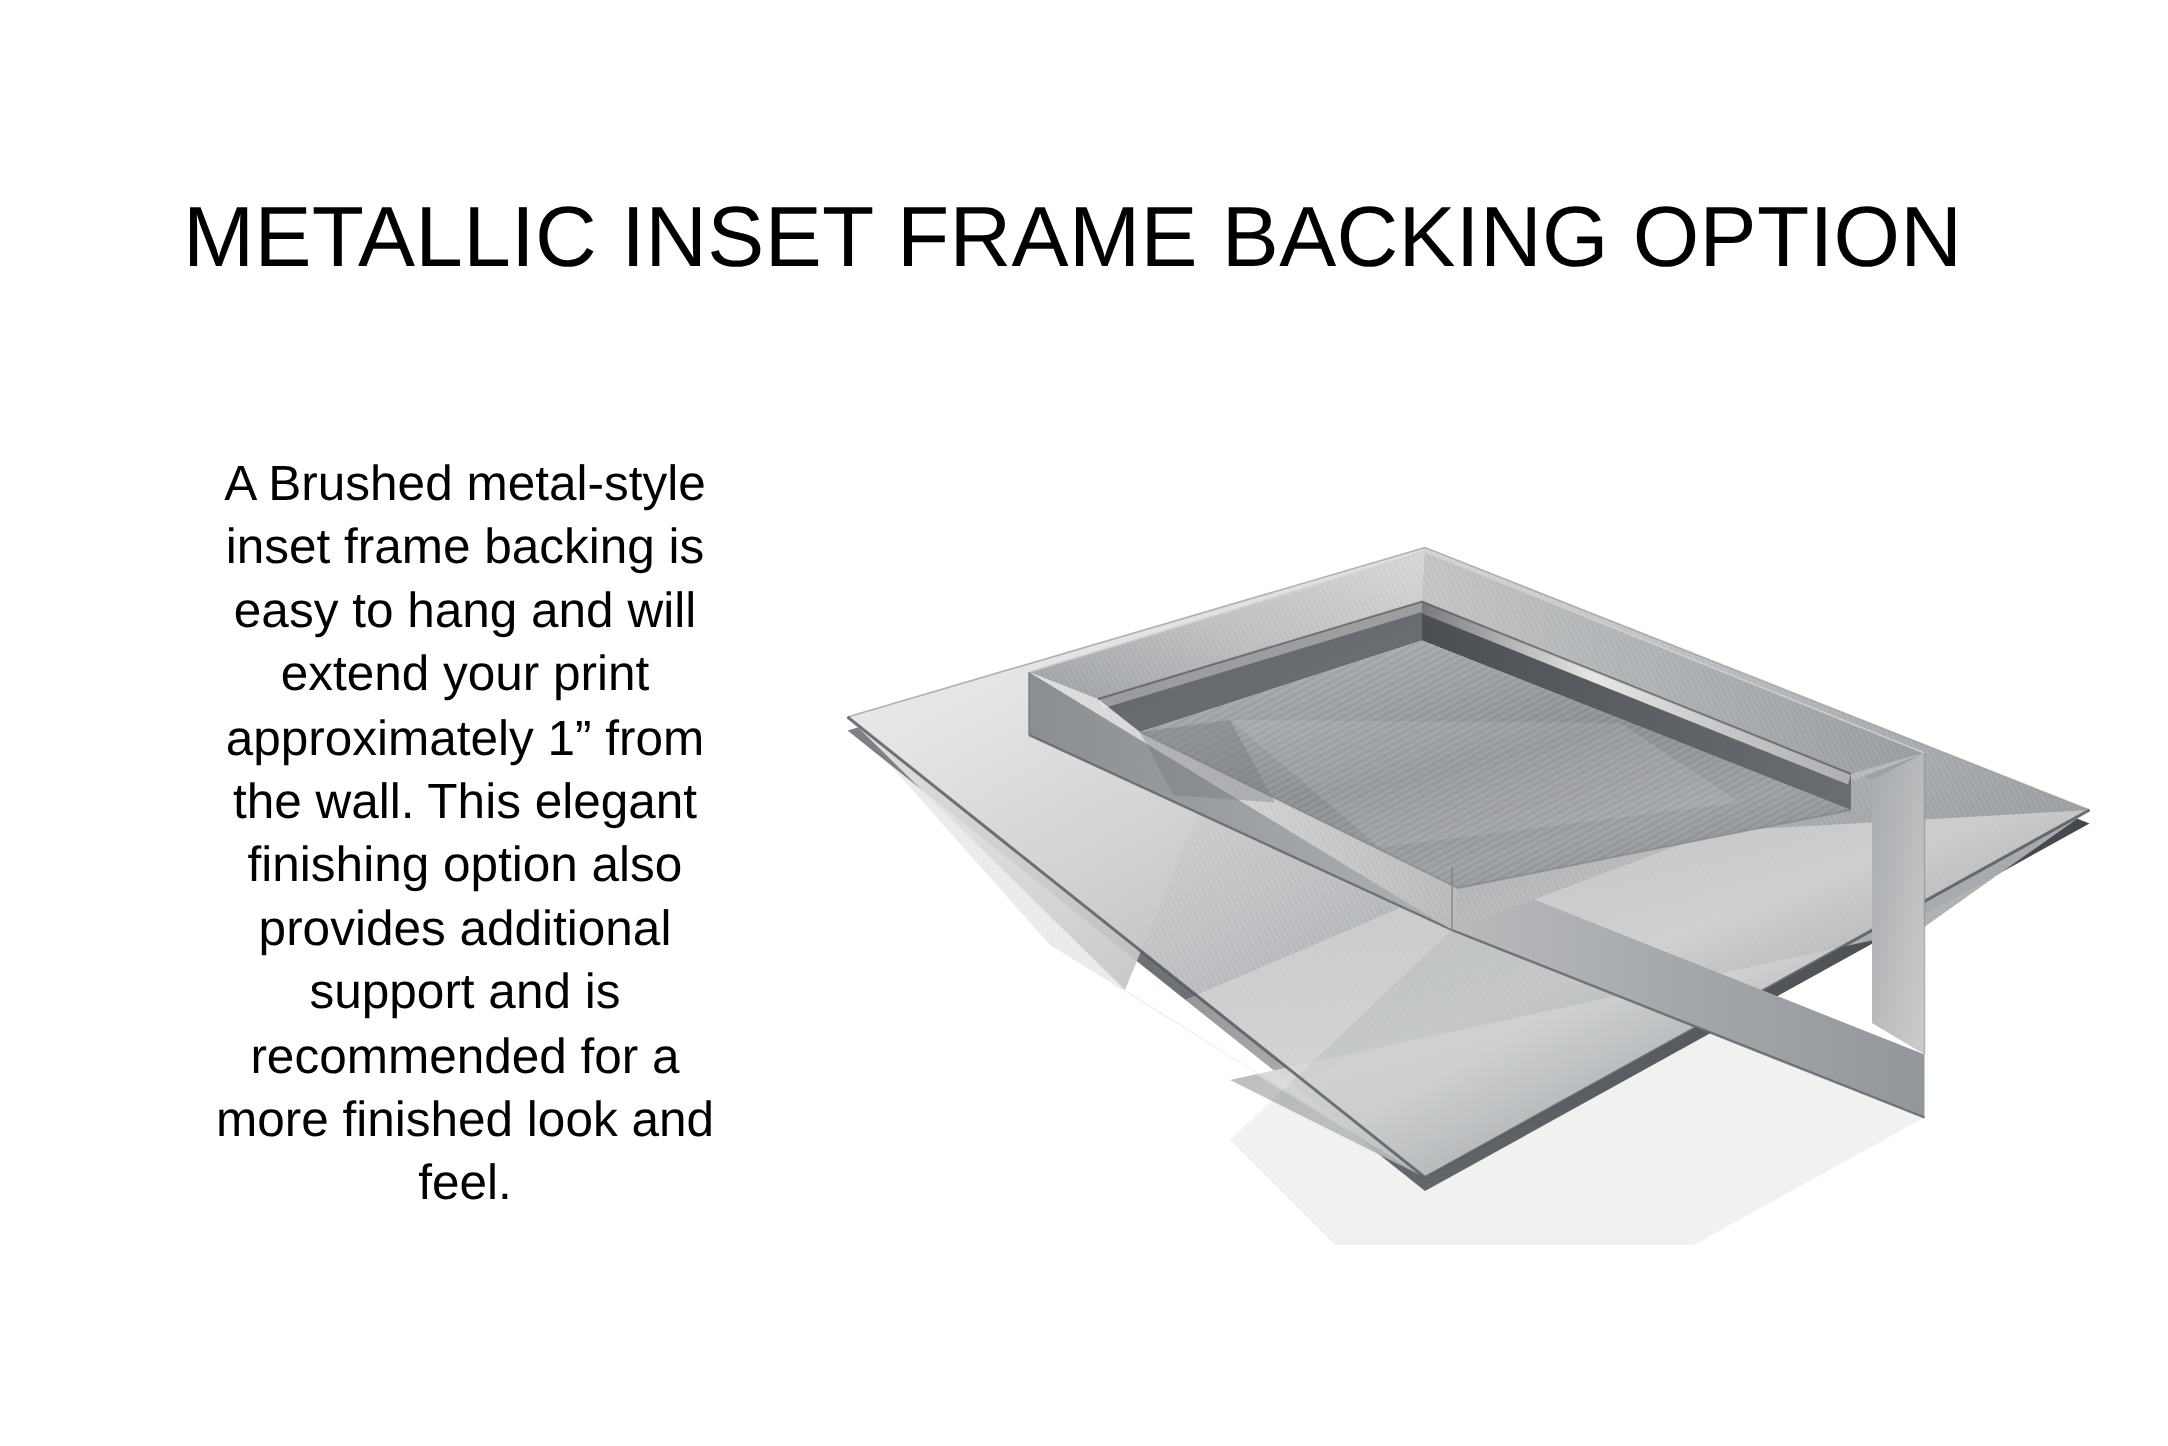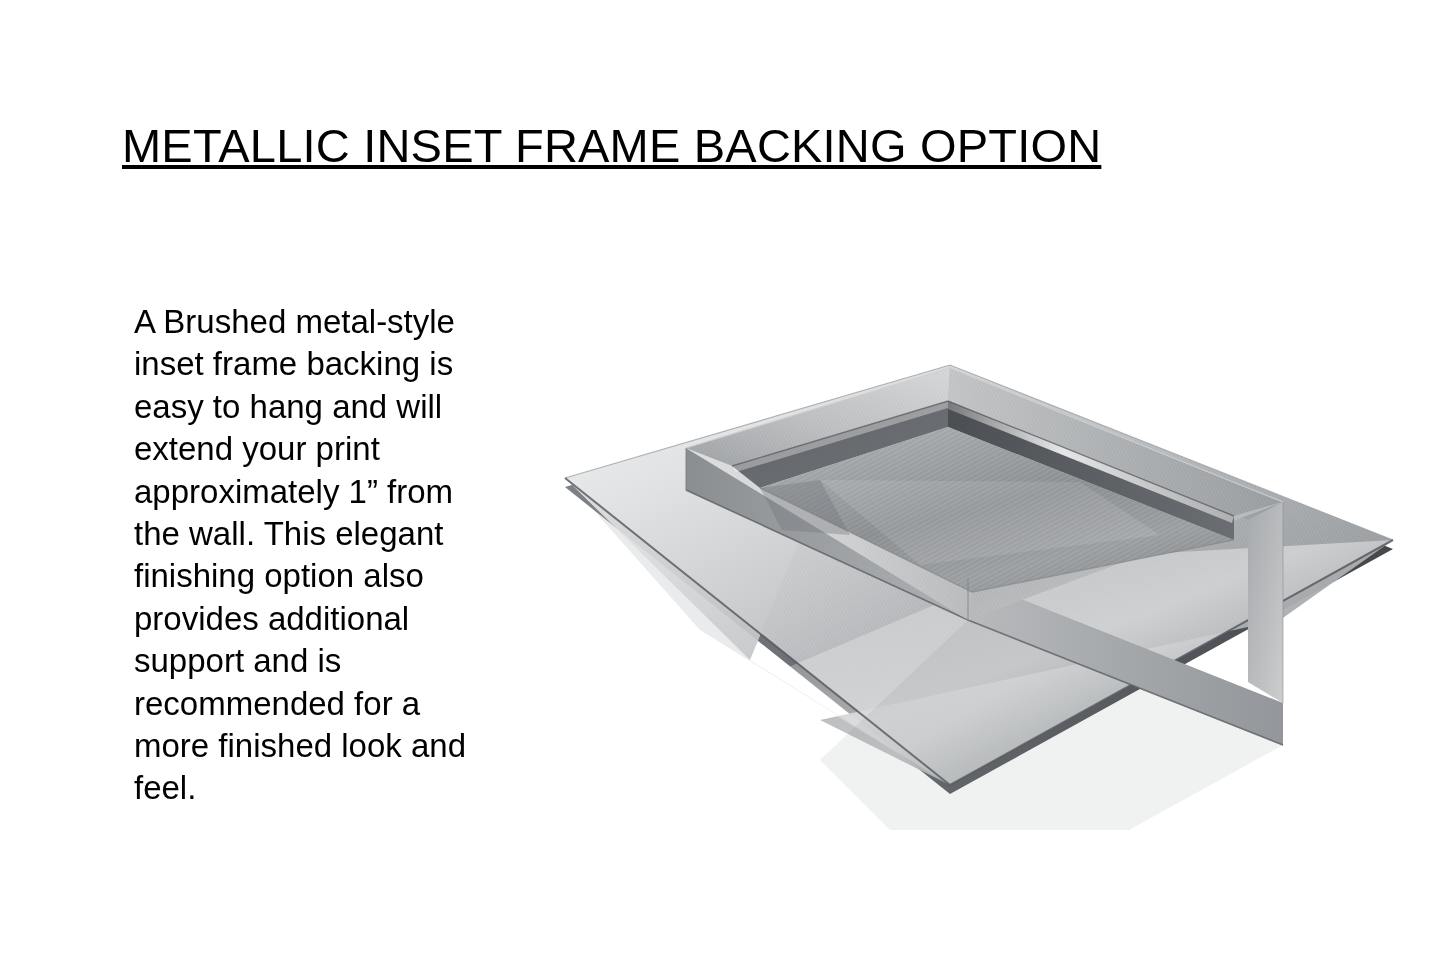--- a/index.html
+++ b/index.html
@@ -17,38 +17,37 @@
     width: 1445px;
     height: 964px;
     background: #ffffff;
     overflow: hidden;
   }
   #slide-title {
     position: absolute;
     left: 122px;
     top: 90px;
     width: 1200px;
-    font-size: 47px;
+    font-size: 57px;
     line-height: 1.08;
     font-weight: 400;
     letter-spacing: 0.2px;
     color: #000000;
     white-space: nowrap;
-    text-decoration: underline;
   }
   #body-text {
     position: absolute;
     left: 134px;
     top: 268px;
     width: 352px;
     font-size: 33px;
     line-height: 1.285;
     font-weight: 400;
     color: #000000;
-    text-align: left;
+    text-align: center;
   }
   #product-figure {
     position: absolute;
     left: 520px;
     top: 330px;
     width: 900px;
     height: 500px;
   }
   #product-figure svg {
     display: block;

